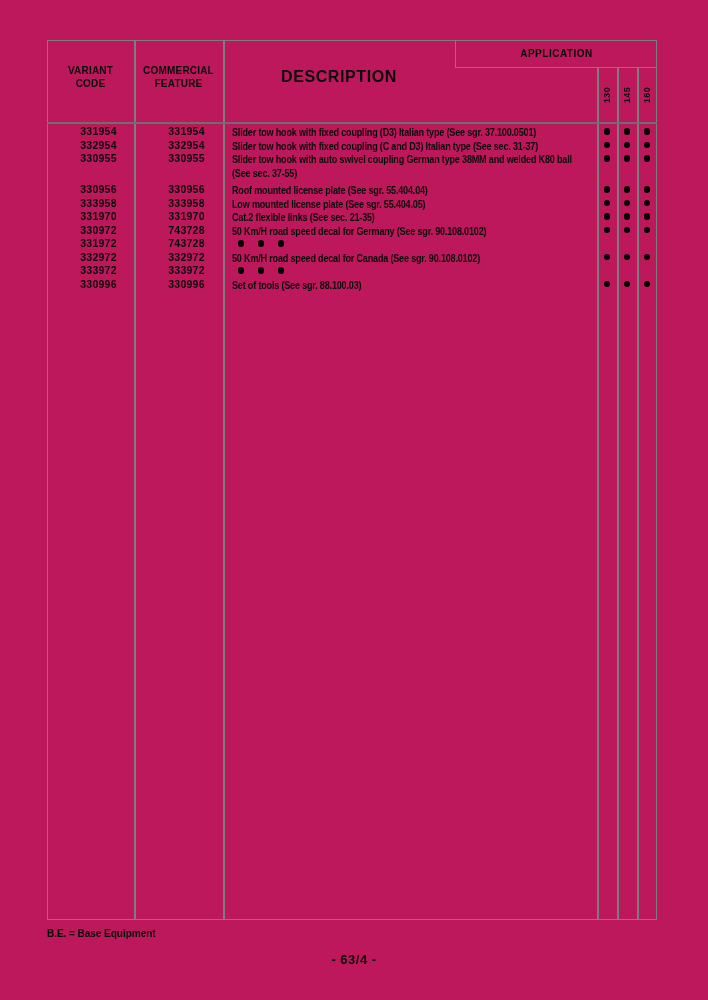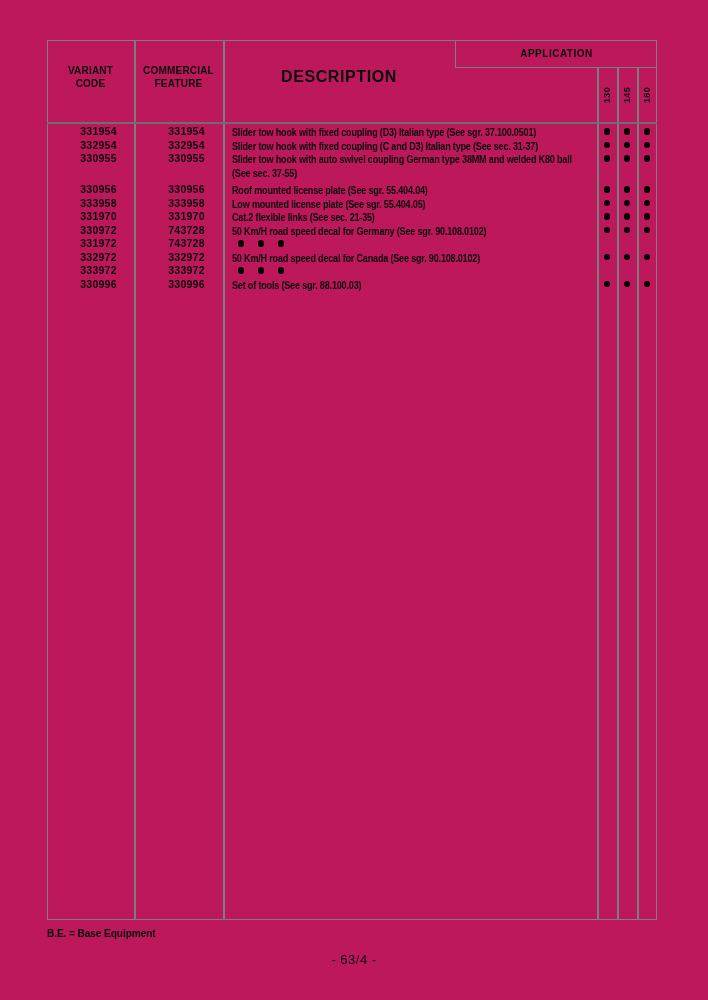--- a/index.html
+++ b/index.html
@@ -63,21 +63,21 @@
   .dot { width: 6.5px; height: 6.5px; border-radius: 50%; background: #000; }
 
   
   .footer-note {
     position: absolute; left: 47px; top: 927px;
     font-weight: bold; font-size: 11px; letter-spacing: -0.1px;
   }
   .footer-note span { display: inline-block; transform: scaleX(0.92); transform-origin: 0 50%; white-space: nowrap; }
   .page-number {
     position: absolute; left: 0; right: 0; top: 952px; text-align: center;
-    font-weight: normal; font-size: 13px; letter-spacing: 0.5px;
+    font-weight: bold; font-size: 13px; letter-spacing: 0.5px;
   }
 </style>
 </head>
 <body>
 
 <div class="page">
 
   <div class="tbl">
     <div class="frame"></div>
 

